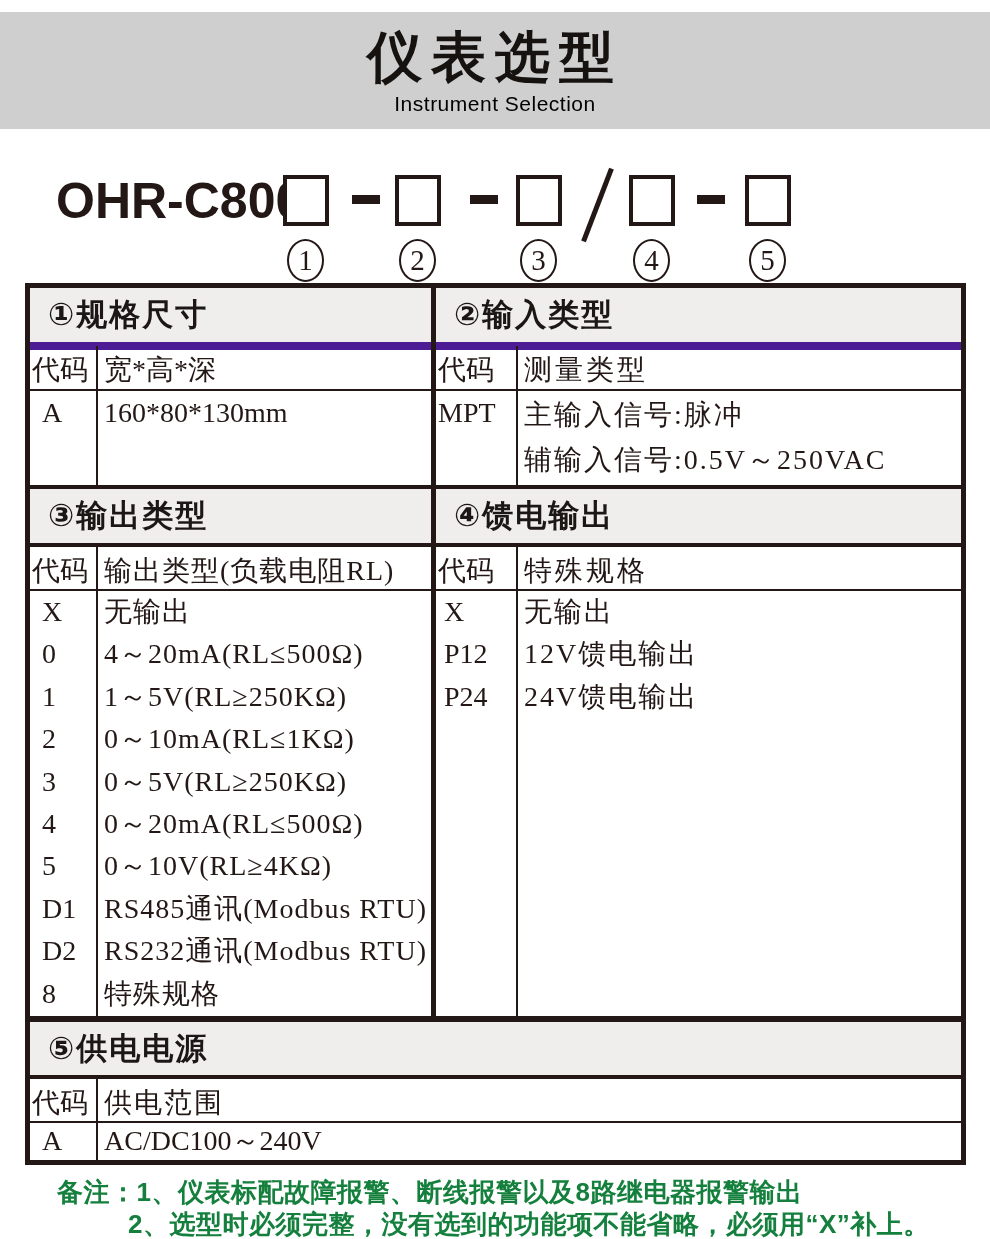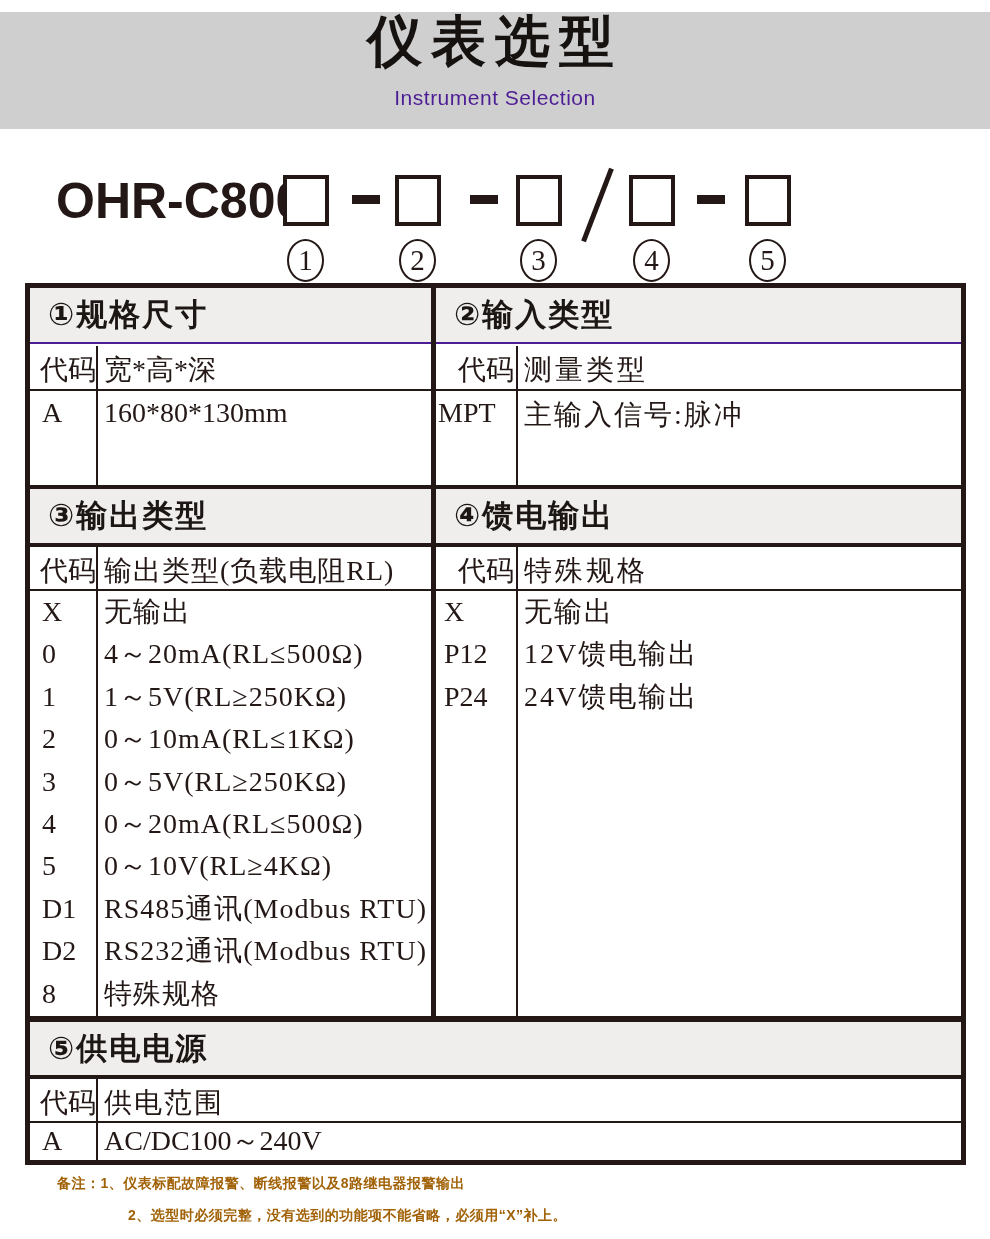--- a/index.html
+++ b/index.html
@@ -3,57 +3,57 @@
 <meta charset="utf-8">
 <style>
   html,body { margin:0; padding:0; background:#ffffff; }
   .page { position:relative; width:990px; height:1239px; background:#ffffff; overflow:hidden;
           color:#231815; font-family:"Liberation Sans","DejaVu Sans",sans-serif; }
   .abs { position:absolute; }
   .sans  { font-family:"Liberation Sans","DejaVu Sans",sans-serif; }
 
   
   .title-band { left:0; top:12px; width:990px; height:117px; background:#d0cfd0; text-align:center; }
-  .page-title { font-weight:bold; font-size:55px; line-height:58px; letter-spacing:9px; color:#161210; }
-  .page-subtitle { font-size:21px; line-height:22px; letter-spacing:0.5px; color:#4c1d95; margin-top:17px; }
+  .page-title { font-weight:bold; font-size:55px; line-height:58px; letter-spacing:9px; padding-top:16px; color:#161210; }
+  .page-subtitle { font-size:21px; line-height:22px; letter-spacing:0.5px; color:#000000; margin-top:7px; }
 
   
   .model-prefix { left:56px; top:172px; font-size:50px; line-height:58px; font-weight:bold; letter-spacing:0; color:#231815; }
   .mbox { top:175px; width:38px; height:43px; border:4px solid #231815; background:#ffffff; }
   .b1{left:283px}.b2{left:395px}.b3{left:516px}.b4{left:629px}.b5{left:745px}
   .dash { top:195px; width:28px; height:9px; background:#231815; }
   .d1{left:352px}.d2{left:470px}.d3{left:697px}
   .slash { left:595px; top:166px; width:5px; height:78px; background:#231815; transform:rotate(21deg); }
   .pos { top:239px; width:33px; height:39px; border:2px solid #231815; border-radius:50%;
          font-family:"Liberation Serif","DejaVu Serif",serif; font-size:29px; text-align:center; line-height:39px; }
   .p1{left:287px}.p2{left:399px}.p3{left:520px}.p4{left:633px}.p5{left:749px}
 
   
   .sel-table { left:25px; top:283px; width:941px; height:882px; border:5px solid #231815;
                box-sizing:border-box; background:#ffffff; }
   .band { left:0; width:931px; background:#efeeec; }
-  .band1 { top:0; height:54px; border-bottom:2px solid #4c1d95; }
+  .band1 { top:0; height:54px; border-bottom:8px solid #4c1d95; }
   .band2 { top:197px; height:54px; border-top:4px solid #231815; border-bottom:4px solid #231815; }
   .band3 { top:728px; height:53px; border-top:6px solid #231815; border-bottom:4px solid #231815; }
   .sec-title { position:absolute; top:50%; transform:translateY(-50%); font-weight:bold; font-size:31px;
                letter-spacing:2px; white-space:nowrap; color:#1c1714; }
   .t-left { left:18px; } .t-right { left:424px; }
 
   .hthin { left:0; width:931px; height:2px; background:#231815; }
   .h1{top:101px}.h2{top:301px}.h3{top:833px}
   .vmain { left:401px; top:0; width:5px; height:728px; background:#231815; }
   .vthin { width:2px; background:#231815; }
   .vl1{left:66px; top:58px; height:139px}
   .vl2{left:66px; top:259px; height:469px}
   .vl3{left:66px; top:791px; height:81px}
   .vr1{left:486px; top:58px; height:139px}
   .vr2{left:486px; top:259px; height:469px}
 
   .cell { font-family:"Liberation Serif","DejaVu Serif",serif; font-size:28px; white-space:nowrap; color:#231815; }
-  .codehead { text-align:right; }
+  .codehead { text-align:left; }
   .ch1 { left:2px;  top:63px;  width:64px; }
   .dh1 { left:74px; top:63px;  }
   .ch2 { left:408px; top:63px; width:76px; }
   .dh2 { left:494px; top:63px; letter-spacing:3px; }
   .ch3 { left:2px;  top:264px; width:64px; }
   .dh3 { left:74px; top:264px; letter-spacing:1px; }
   .ch4 { left:408px; top:264px; width:76px; }
   .dh4 { left:494px; top:264px; letter-spacing:3px; }
   .ch5 { left:2px;  top:796px; width:64px; }
   .dh5 { left:74px; top:796px; letter-spacing:2px; }
@@ -68,21 +68,21 @@
   .s3-descs { left:74px;  top:303px; }
   .s3-descs > div { letter-spacing:1px; }
   .s4-codes { left:414px; top:303px; }
   .s4-descs { left:494px; top:303px; }
   .s4-descs > div { letter-spacing:2px; }
   .s5-codes { left:12px;  top:834px; }
   .s5-descs { left:74px;  top:834px; }
   .s5-codes > div, .s5-descs > div { height:38px; line-height:38px; }
 
   
-  .note { font-weight:bold; font-size:14px; letter-spacing:0.5px; white-space:nowrap; color:#a16207; }
+  .note { font-weight:bold; font-size:26px; letter-spacing:0.5px; white-space:nowrap; color:#15803d; }
   .note1 { left:57px;  top:1175px; }
   .note2 { left:128px; top:1207px; }
 </style>
 </head>
 <body>
 
 <div class="page">
 
   <div class="abs title-band">
     <div class="page-title sans">仪表选型</div>
@@ -139,20 +139,21 @@
       <div>160*80*130mm</div>
     </div>
 
     <div class="abs cell codehead ch2">代码</div>
     <div class="abs cell dh2">测量类型</div>
     <div class="abs cell stack s2-codes">
       <div>MPT</div>
     </div>
     <div class="abs cell stack s2-descs">
       <div>主输入信号:脉冲</div>
+      <div>辅输入信号:0.5V～250VAC</div>
     </div>
 
     <div class="abs cell codehead ch3">代码</div>
     <div class="abs cell dh3">输出类型(负载电阻RL)</div>
     <div class="abs cell stack s3-codes">
       <div>X</div>
       <div>0</div>
       <div>1</div>
       <div>2</div>
       <div>3</div>

